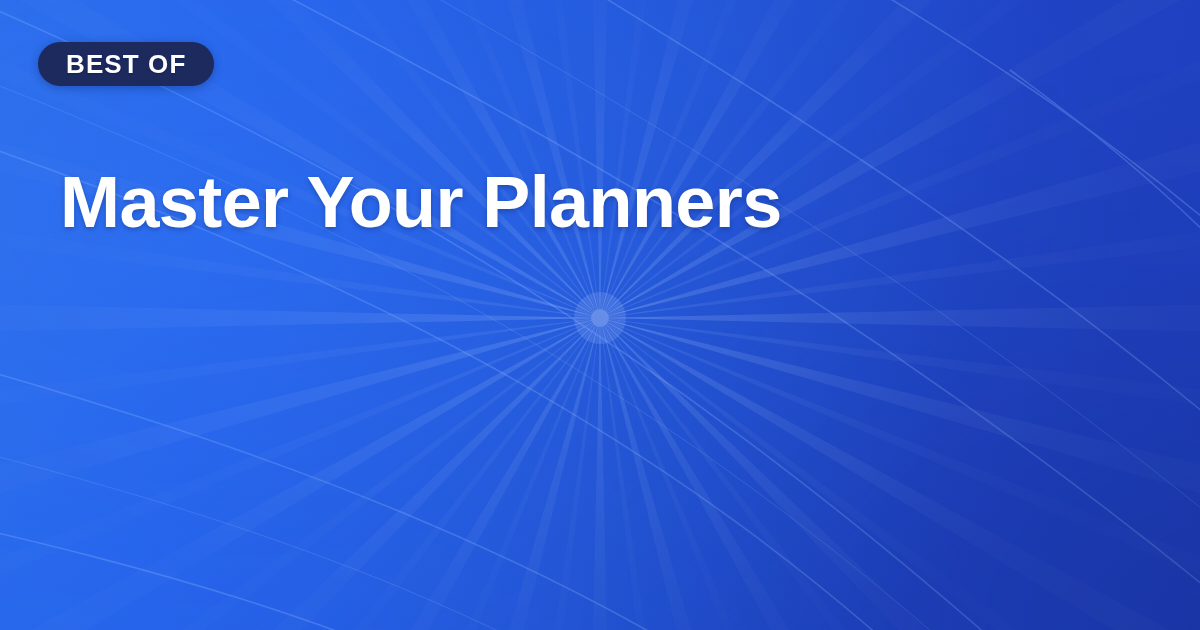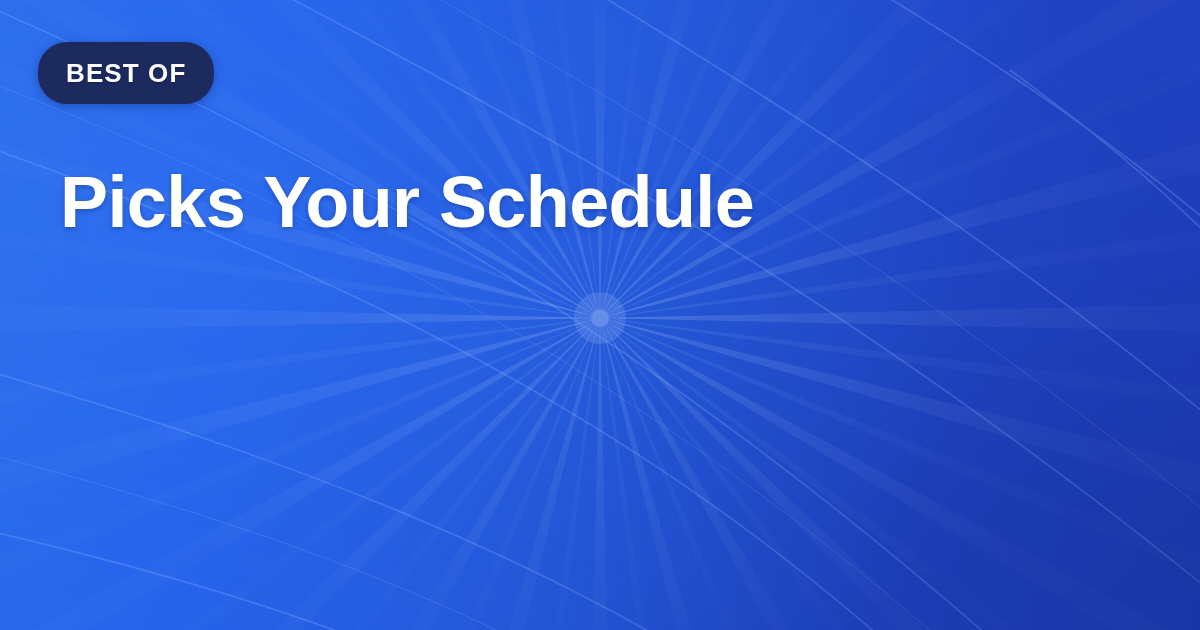--- a/index.html
+++ b/index.html
@@ -48,21 +48,21 @@
   #content {
     position: absolute;
     left: 0; top: 0;
     width: 1200px;
     height: 630px;
   }
   #badge {
     position: absolute;
     left: 38px;
     top: 42px;
-    height: 62px;
+    height: 44px;
     box-sizing: border-box;
     display: flex;
     align-items: center;
     padding: 8px 28px;
     border-radius: 29px;
     background: #1c2a5e;
     box-shadow: 0 2px 10px rgba(8,18,60,0.30);
   }
   #badge-label {
     color: #ffffff;
@@ -183,17 +183,17 @@
 
   <div id="vignette"></div>
 
   <div id="content">
 
     <div id="badge">
       <span id="badge-label">BEST OF</span>
     </div>
 
     <h1 id="headline">
-      <span class="hl-line">Picks Your Schedule</span>
+      <span class="hl-line">Master Your Planners</span>
     </h1>
 
   </div>
 </div>
 
 </body></html>

